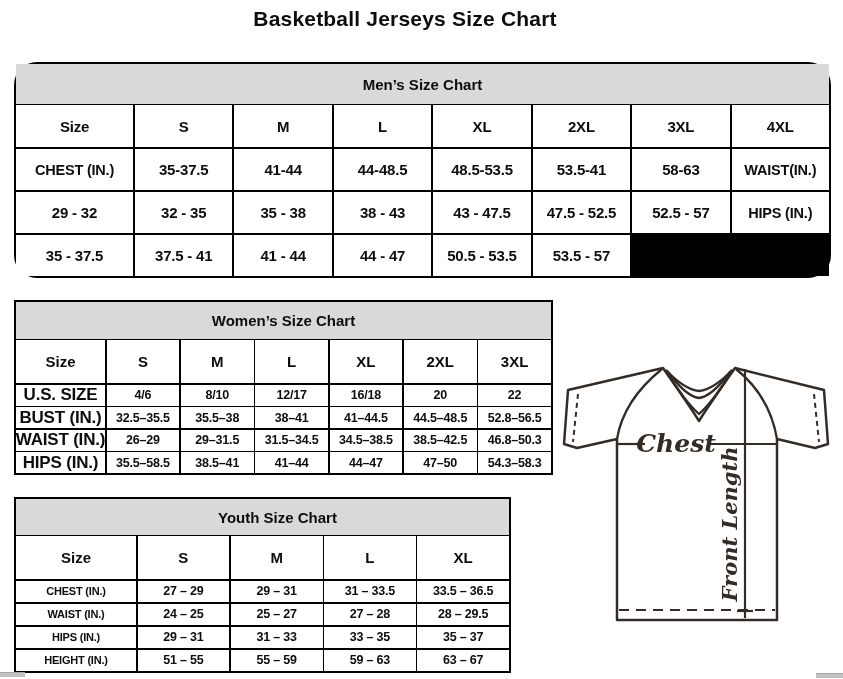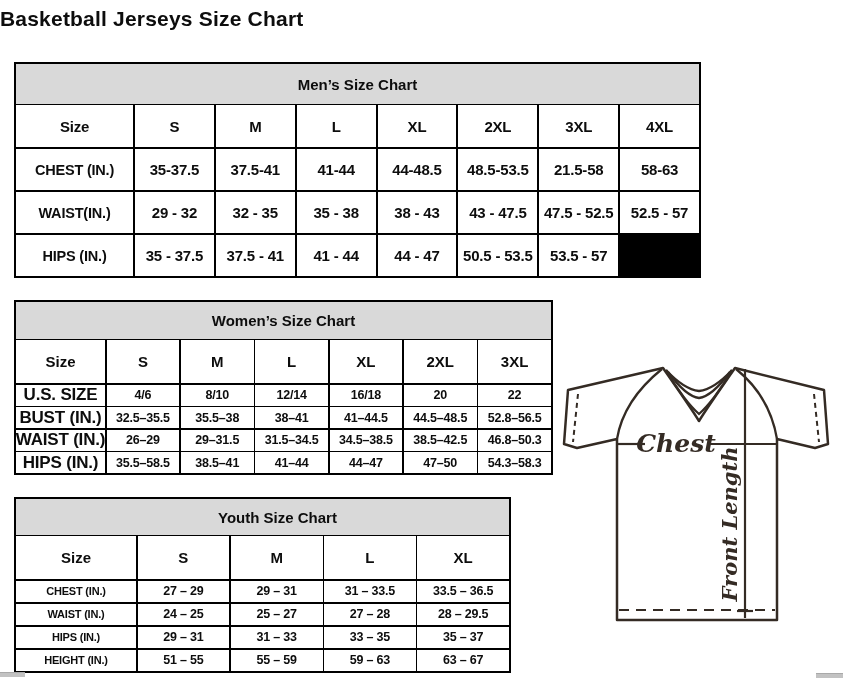--- a/index.html
+++ b/index.html
@@ -1,27 +1,27 @@
 <!DOCTYPE html>
 <html><head>
 <meta charset="utf-8">
 <style>
   html,body{margin:0;padding:0;background:#fff;}
   body{width:843px;height:679px;position:relative;overflow:hidden;
        font-family:"Liberation Sans", sans-serif;color:#0d0d0d;}
-  .page-title{position:absolute;top:7px;left:0;width:810px;
+  .page-title{position:absolute;top:7px;left:0;width:810px;text-align:center;
        font-size:21px;font-weight:bold;letter-spacing:0.2px;}
   .size-table{position:absolute;border:2px solid #000;background:#fff;box-sizing:border-box;}
   .band{background:#d9d9d9;border-bottom:1.5px solid #000;display:flex;align-items:center;
         justify-content:center;font-weight:bold;font-size:15px;}
   .grid{display:grid;background:#000;}
   .grid > div{background:#fff;display:flex;align-items:center;justify-content:center;
         font-weight:bold;white-space:nowrap;}
   
-  .mens{left:14px;top:62px;width:687px;}
+  .mens{left:14px;top:62px;width:817px;border-radius:23px;}
   .mens .band{height:40px;}
   .mens .grid{gap:2px;grid-template-rows:42px 41px 41px 41px;}
   .mens .colhead,.mens .val{font-size:15px;letter-spacing:-0.2px;}
   .mens .rowlabel{font-size:14.5px;letter-spacing:-0.2px;}
   
   .womens{left:14px;top:300px;width:539px;}
   .womens .band{height:37px;}
   .womens .grid{gap:1.5px;grid-template-rows:43px 21px 21px 21px 21px;}
   .womens .colhead{font-size:15px;}
   .womens .rowlabel{font-size:17px;letter-spacing:-0.2px;}
@@ -52,25 +52,24 @@
       <div class="colhead">Size</div>
       <div class="colhead">S</div>
       <div class="colhead">M</div>
       <div class="colhead">L</div>
       <div class="colhead">XL</div>
       <div class="colhead">2XL</div>
       <div class="colhead">3XL</div>
       <div class="colhead">4XL</div>
       <div class="rowlabel">CHEST (IN.)</div>
       <div class="val">35-37.5</div>
-      <div class="val">37.5-41</div>
       <div class="val">41-44</div>
       <div class="val">44-48.5</div>
       <div class="val">48.5-53.5</div>
-      <div class="val">21.5-58</div>
+      <div class="val">53.5-41</div>
       <div class="val">58-63</div>
       <div class="rowlabel">WAIST(IN.)</div>
       <div class="val">29 - 32</div>
       <div class="val">32 - 35</div>
       <div class="val">35 - 38</div>
       <div class="val">38 - 43</div>
       <div class="val">43 - 47.5</div>
       <div class="val">47.5 - 52.5</div>
       <div class="val">52.5 - 57</div>
       <div class="rowlabel">HIPS (IN.)</div>
@@ -88,21 +87,21 @@
       <div class="colhead">Size</div>
       <div class="colhead">S</div>
       <div class="colhead">M</div>
       <div class="colhead">L</div>
       <div class="colhead">XL</div>
       <div class="colhead">2XL</div>
       <div class="colhead">3XL</div>
       <div class="rowlabel">U.S. SIZE</div>
       <div class="val">4/6</div>
       <div class="val">8/10</div>
-      <div class="val">12/14</div>
+      <div class="val">12/17</div>
       <div class="val">16/18</div>
       <div class="val">20</div>
       <div class="val">22</div>
       <div class="rowlabel">BUST (IN.)</div>
       <div class="val">32.5–35.5</div>
       <div class="val">35.5–38</div>
       <div class="val">38–41</div>
       <div class="val">41–44.5</div>
       <div class="val">44.5–48.5</div>
       <div class="val">52.8–56.5</div>

